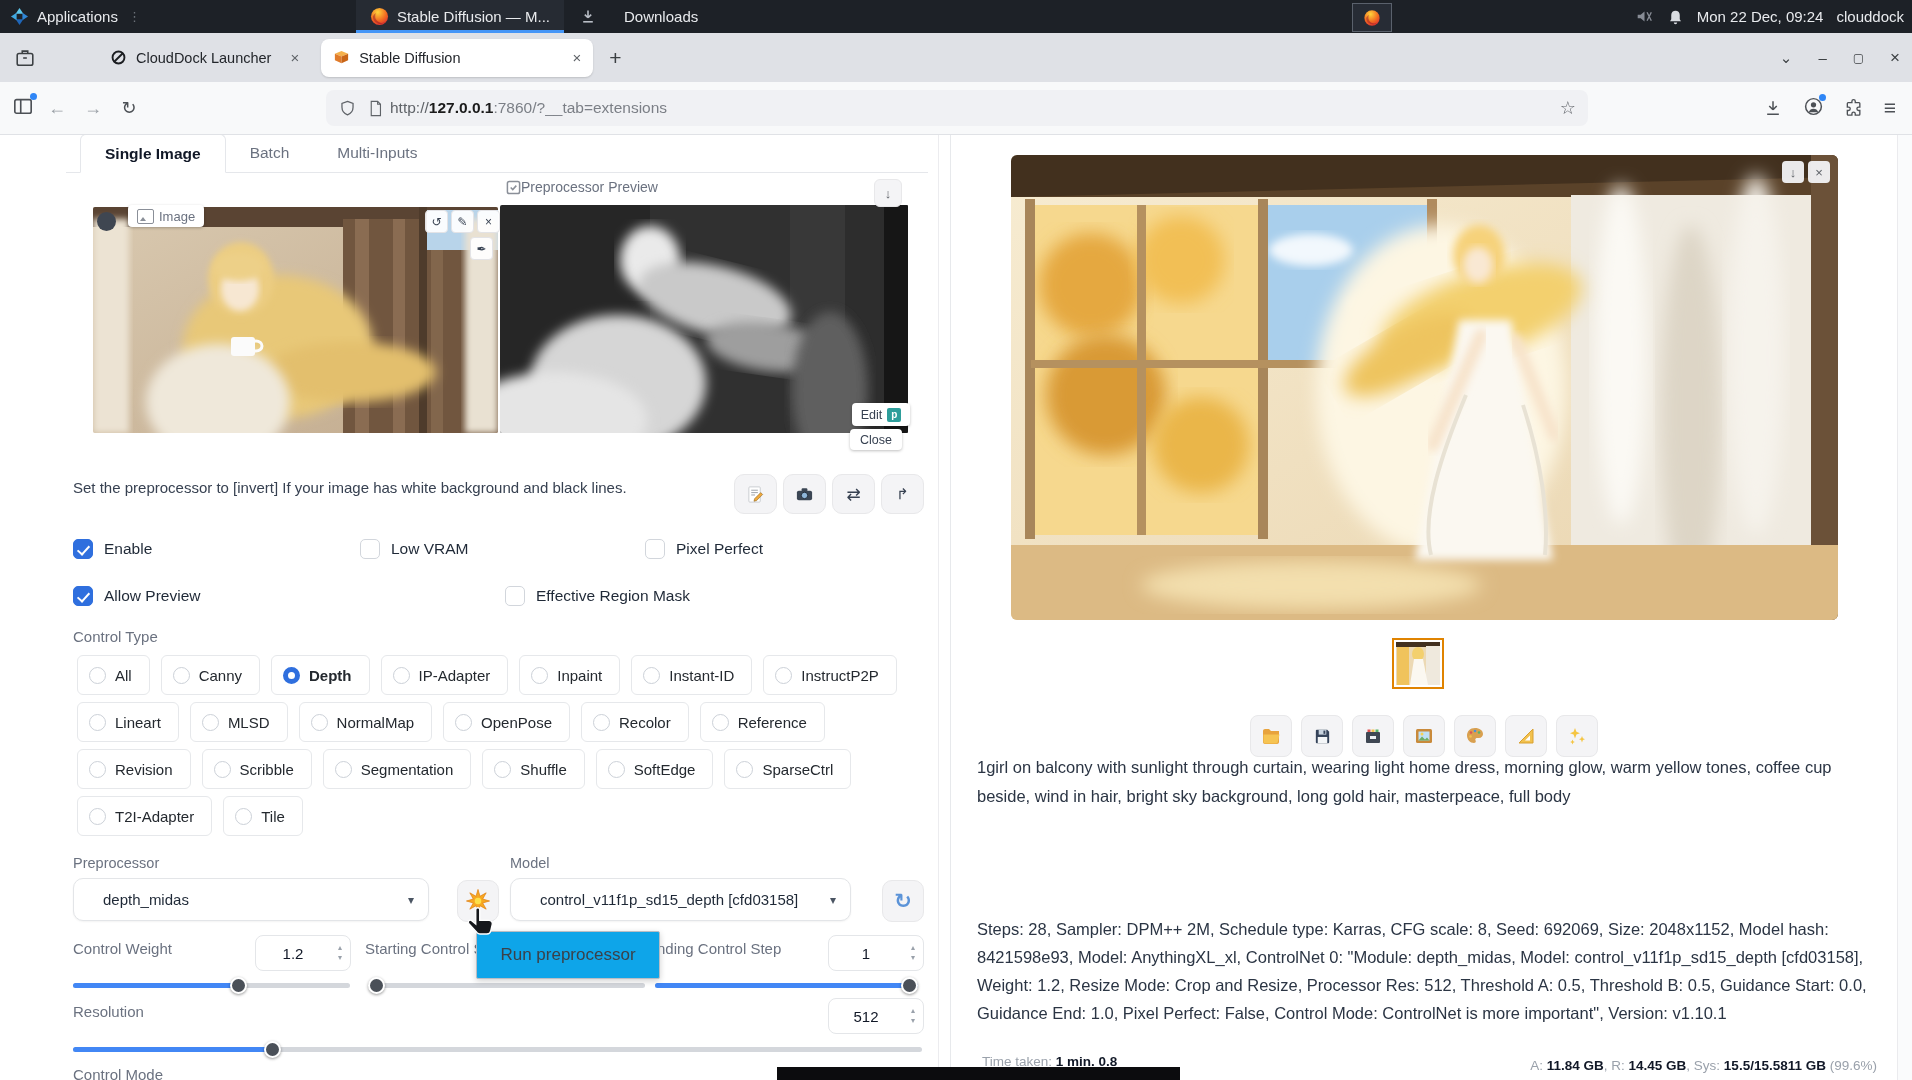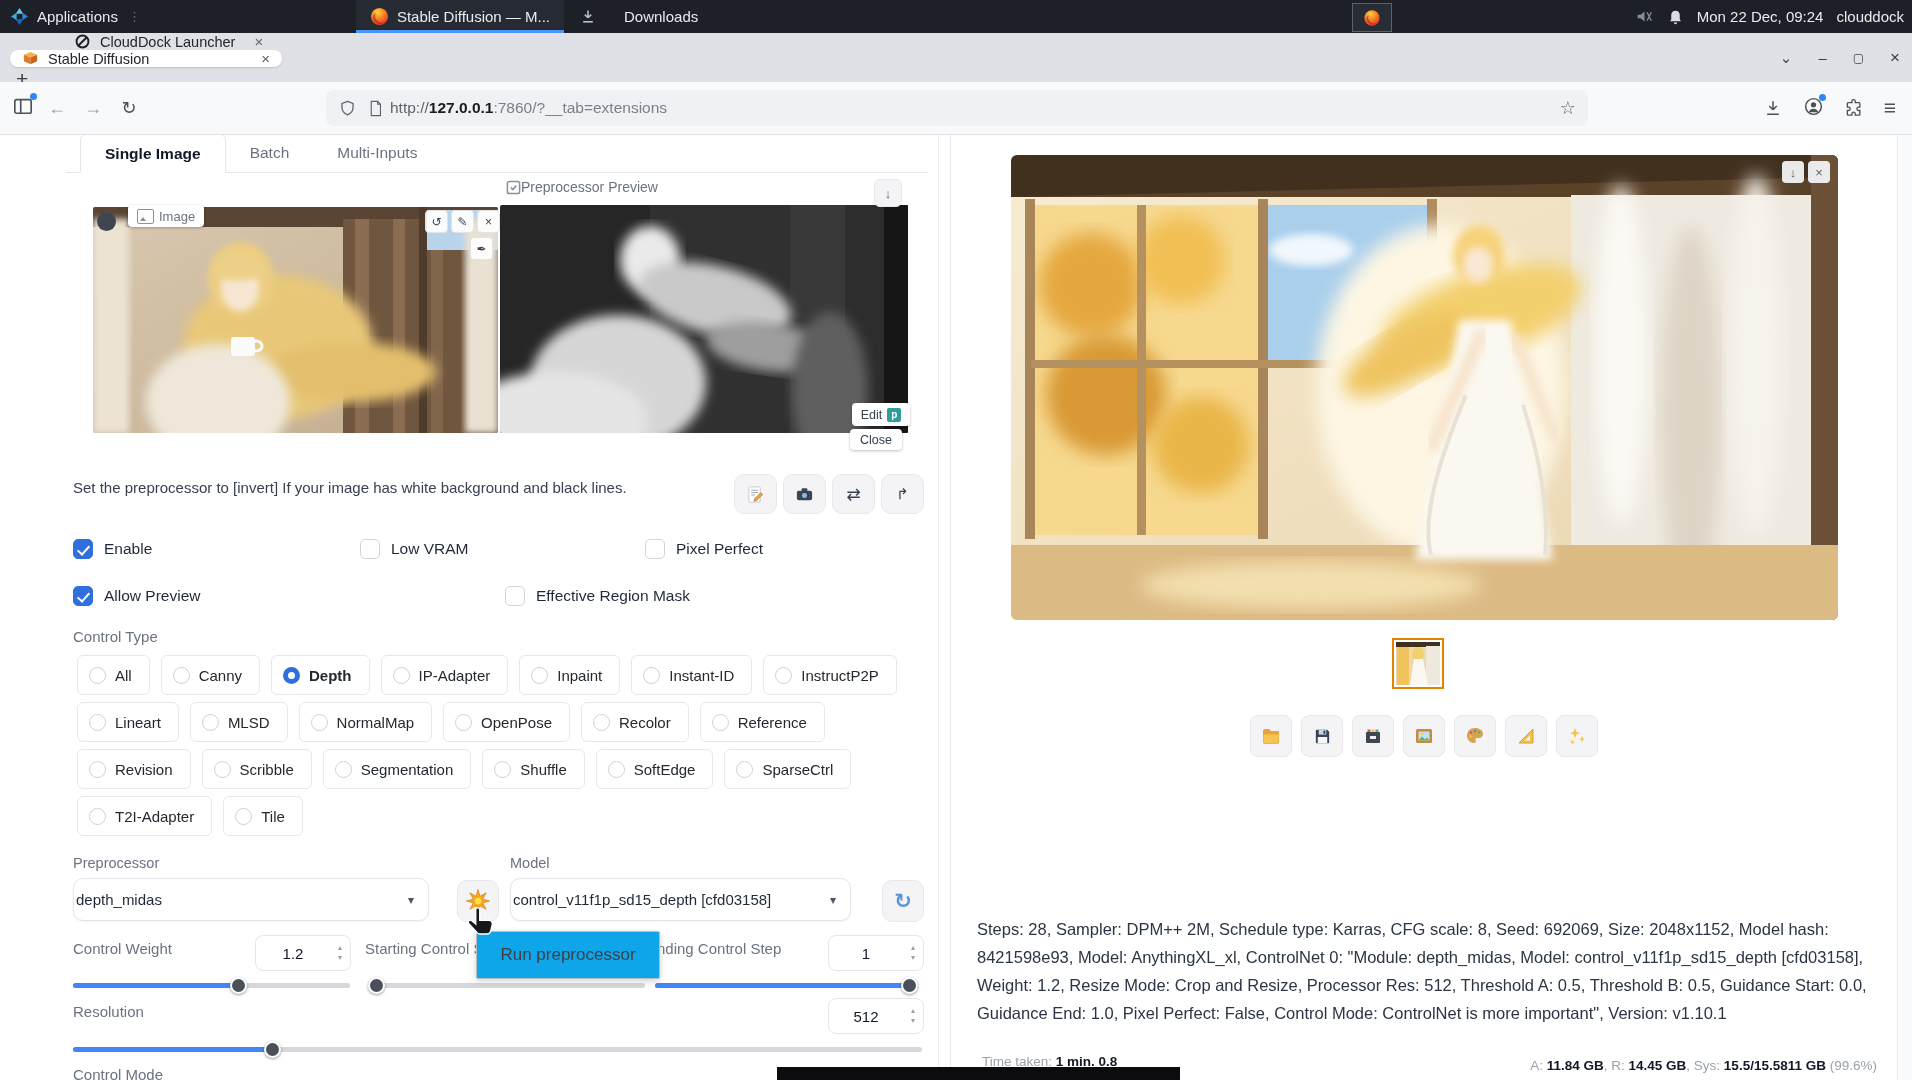--- a/index.html
+++ b/index.html
@@ -8,21 +8,21 @@
   .abs{position:absolute;}
   
   #taskbar{position:absolute;left:0;top:0;width:1912px;height:33px;background:#1d2127;display:flex;align-items:center;color:#e8eaed;font-size:15px;z-index:60;}
   #taskbar .tb-item{display:flex;align-items:center;gap:8px;height:100%;padding:0 10px;}
   #taskbar .task{position:relative;margin-left:205px;padding:0 14px;background:#262b33;}
   #taskbar .task::after{content:"";position:absolute;left:0;right:0;bottom:0;height:3px;background:#4596f7;}
   .tb-sep{color:#6a7077;font-size:13px;margin-left:2px;}
   #tray-chip{position:absolute;left:1352px;top:3px;width:38px;height:27px;border:1px solid #5a616c;background:#272c35;display:flex;align-items:center;justify-content:center;}
   #tb-right{position:absolute;right:8px;top:0;height:33px;display:flex;align-items:center;gap:13px;}
   
-  #tabbar{position:absolute;left:0;top:33px;width:1912px;height:49px;background:#dfe1e6;display:flex;z-index:55;flex-direction:column;}
+  #tabbar{position:absolute;left:0;top:33px;width:1912px;height:49px;background:#dfe1e6;display:flex;align-items:center;z-index:55;}
   .btab{display:flex;align-items:center;gap:9px;height:38px;padding:0 12px;border-radius:8px;font-size:14.5px;color:#23262b;}
   .btab .t-close{color:#5f6368;font-size:15px;margin-left:10px;}
   #tab-active{background:#fff;box-shadow:0 1px 2px rgba(0,0,0,.15);}
   .newtab{font-size:21px;color:#3c4043;margin-left:16px;}
   #tabbar-right{position:absolute;right:12px;top:0;height:49px;display:flex;align-items:center;gap:26px;color:#3c4043;font-size:15px;}
   
   #navbar{position:absolute;left:0;top:82px;width:1912px;height:52px;background:#f8f9fa;border-bottom:1px solid #e0e2e6;display:flex;align-items:center;z-index:55;}
   .nav-ic{width:26px;display:flex;justify-content:center;color:#55585e;font-size:18px;}
   #urlbar{position:absolute;left:326px;top:8px;width:1262px;height:36px;background:#f0f1f4;border-radius:8px;display:flex;align-items:center;padding:0 12px;box-sizing:border-box;}
   #urlbar .u-txt{font-size:15.5px;margin-left:6px;}
@@ -47,21 +47,21 @@
   .cbx.on::after{content:"";position:absolute;left:6px;top:2.5px;width:5px;height:10px;border:solid #fff;border-width:0 2.5px 2.5px 0;transform:rotate(42deg);}
   .cblabel{font-size:15.5px;color:#1f2937;}
   
   .ctrow{position:absolute;left:11px;display:flex;gap:11px;}
   .ct{height:40px;display:flex;align-items:center;gap:9px;padding:0 17px 0 11px;background:#fff;border:1px solid #e6e8eb;border-radius:6px;box-sizing:border-box;}
   .rdo{width:17px;height:17px;border-radius:50%;border:1.5px solid #ccd1d8;background:#fff;box-sizing:border-box;}
   .rdo.sel{border:5px solid #2f6fde;}
   .ctlabel{font-size:15px;color:#24292f;white-space:nowrap;}
   .glabel{position:absolute;font-size:15px;color:#6b7280;}
   
-  .dd{position:absolute;height:43px;background:#fff;border:1px solid #e3e5e8;border-radius:10px;box-shadow:0 1px 2px rgba(0,0,0,.05);display:flex;align-items:center;justify-content:space-between;padding:0 14px 0 2px;box-sizing:border-box;gap:17px;}
+  .dd{position:absolute;height:43px;background:#fff;border:1px solid #e3e5e8;border-radius:10px;box-shadow:0 1px 2px rgba(0,0,0,.05);display:flex;align-items:center;justify-content:space-between;padding:0 14px 0 29px;box-sizing:border-box;gap:17px;}
   .dd .dval{font-size:15px;color:#1f2937;}
   .dd .caret{font-size:12px;color:#4b5563;}
   
   .num{position:absolute;width:96px;height:36px;background:#fff;border:1px solid #e4e6e9;border-radius:8px;box-sizing:border-box;display:flex;align-items:stretch;}
   .num .nval{flex:1;display:flex;align-items:center;justify-content:center;font-size:15px;color:#111827;}
   .num .steps{width:20px;display:flex;flex-direction:column;align-items:center;justify-content:center;color:#9aa1ab;font-size:8px;line-height:8px;gap:2px;}
   
   .slider{position:absolute;height:17px;}
   .track{position:absolute;left:0;right:0;top:6px;height:5px;border-radius:3px;background:#d4d7dc;}
   .fill{position:absolute;left:0;top:6px;height:5px;border-radius:3px;background:#4287f5;}
@@ -632,20 +632,21 @@
       </div>
       <div class="chip" style="width:40px;height:40px;border-radius:8px;">
         <svg width="20" height="20" viewBox="0 0 20 20">
           <path d="M8 2l1.4 3.8L13 7.2 9.4 8.6 8 12.4 6.6 8.6 3 7.2l3.6-1.4z" fill="#f5c542"></path>
           <path d="M15 10l.9 2.3 2.1.9-2.1.9L15 16.4l-.9-2.3-2.1-.9 2.1-.9z" fill="#f5c542"></path>
           <path d="M5.5 13.5l.7 1.8 1.6.7-1.6.7-.7 1.8-.7-1.8-1.6-.7 1.6-.7z" fill="#f5c542"></path>
         </svg>
       </div>
     </div>
 
+    <p class="ptext" style="top:619px;margin:0;">1girl on balcony with sunlight through curtain, wearing light home dress, morning glow, warm yellow tones, coffee cup beside, wind in hair, bright sky background, long gold hair, masterpeace, full body</p>
     <p class="ptext" style="top:781px;margin:0;line-height:28px;">Steps: 28, Sampler: DPM++ 2M, Schedule type: Karras, CFG scale: 8, Seed: 692069, Size: 2048x1152, Model hash: 8421598e93, Model: AnythingXL_xl, ControlNet 0: "Module: depth_midas, Model: control_v11f1p_sd15_depth [cfd03158], Weight: 1.2, Resize Mode: Crop and Resize, Processor Res: 512, Threshold A: 0.5, Threshold B: 0.5, Guidance Start: 0.0, Guidance End: 1.0, Pixel Perfect: False, Control Mode: ControlNet is more important", Version: v1.10.1</p>
 
     <div class="abs" style="left:32px;top:920px;font-size:13.5px;color:#9aa1ab;">
       <span>Time taken:</span>
       <span style="color:#111827;font-weight:bold;">1 min. 0.8</span>
     </div>
     <div class="abs" style="right:20px;top:924px;font-size:13.5px;color:#9aa1ab;white-space:nowrap;">
       <span>A:</span>
       <span style="color:#111827;font-weight:bold;">11.84 GB</span>,
       <span>R:</span>

